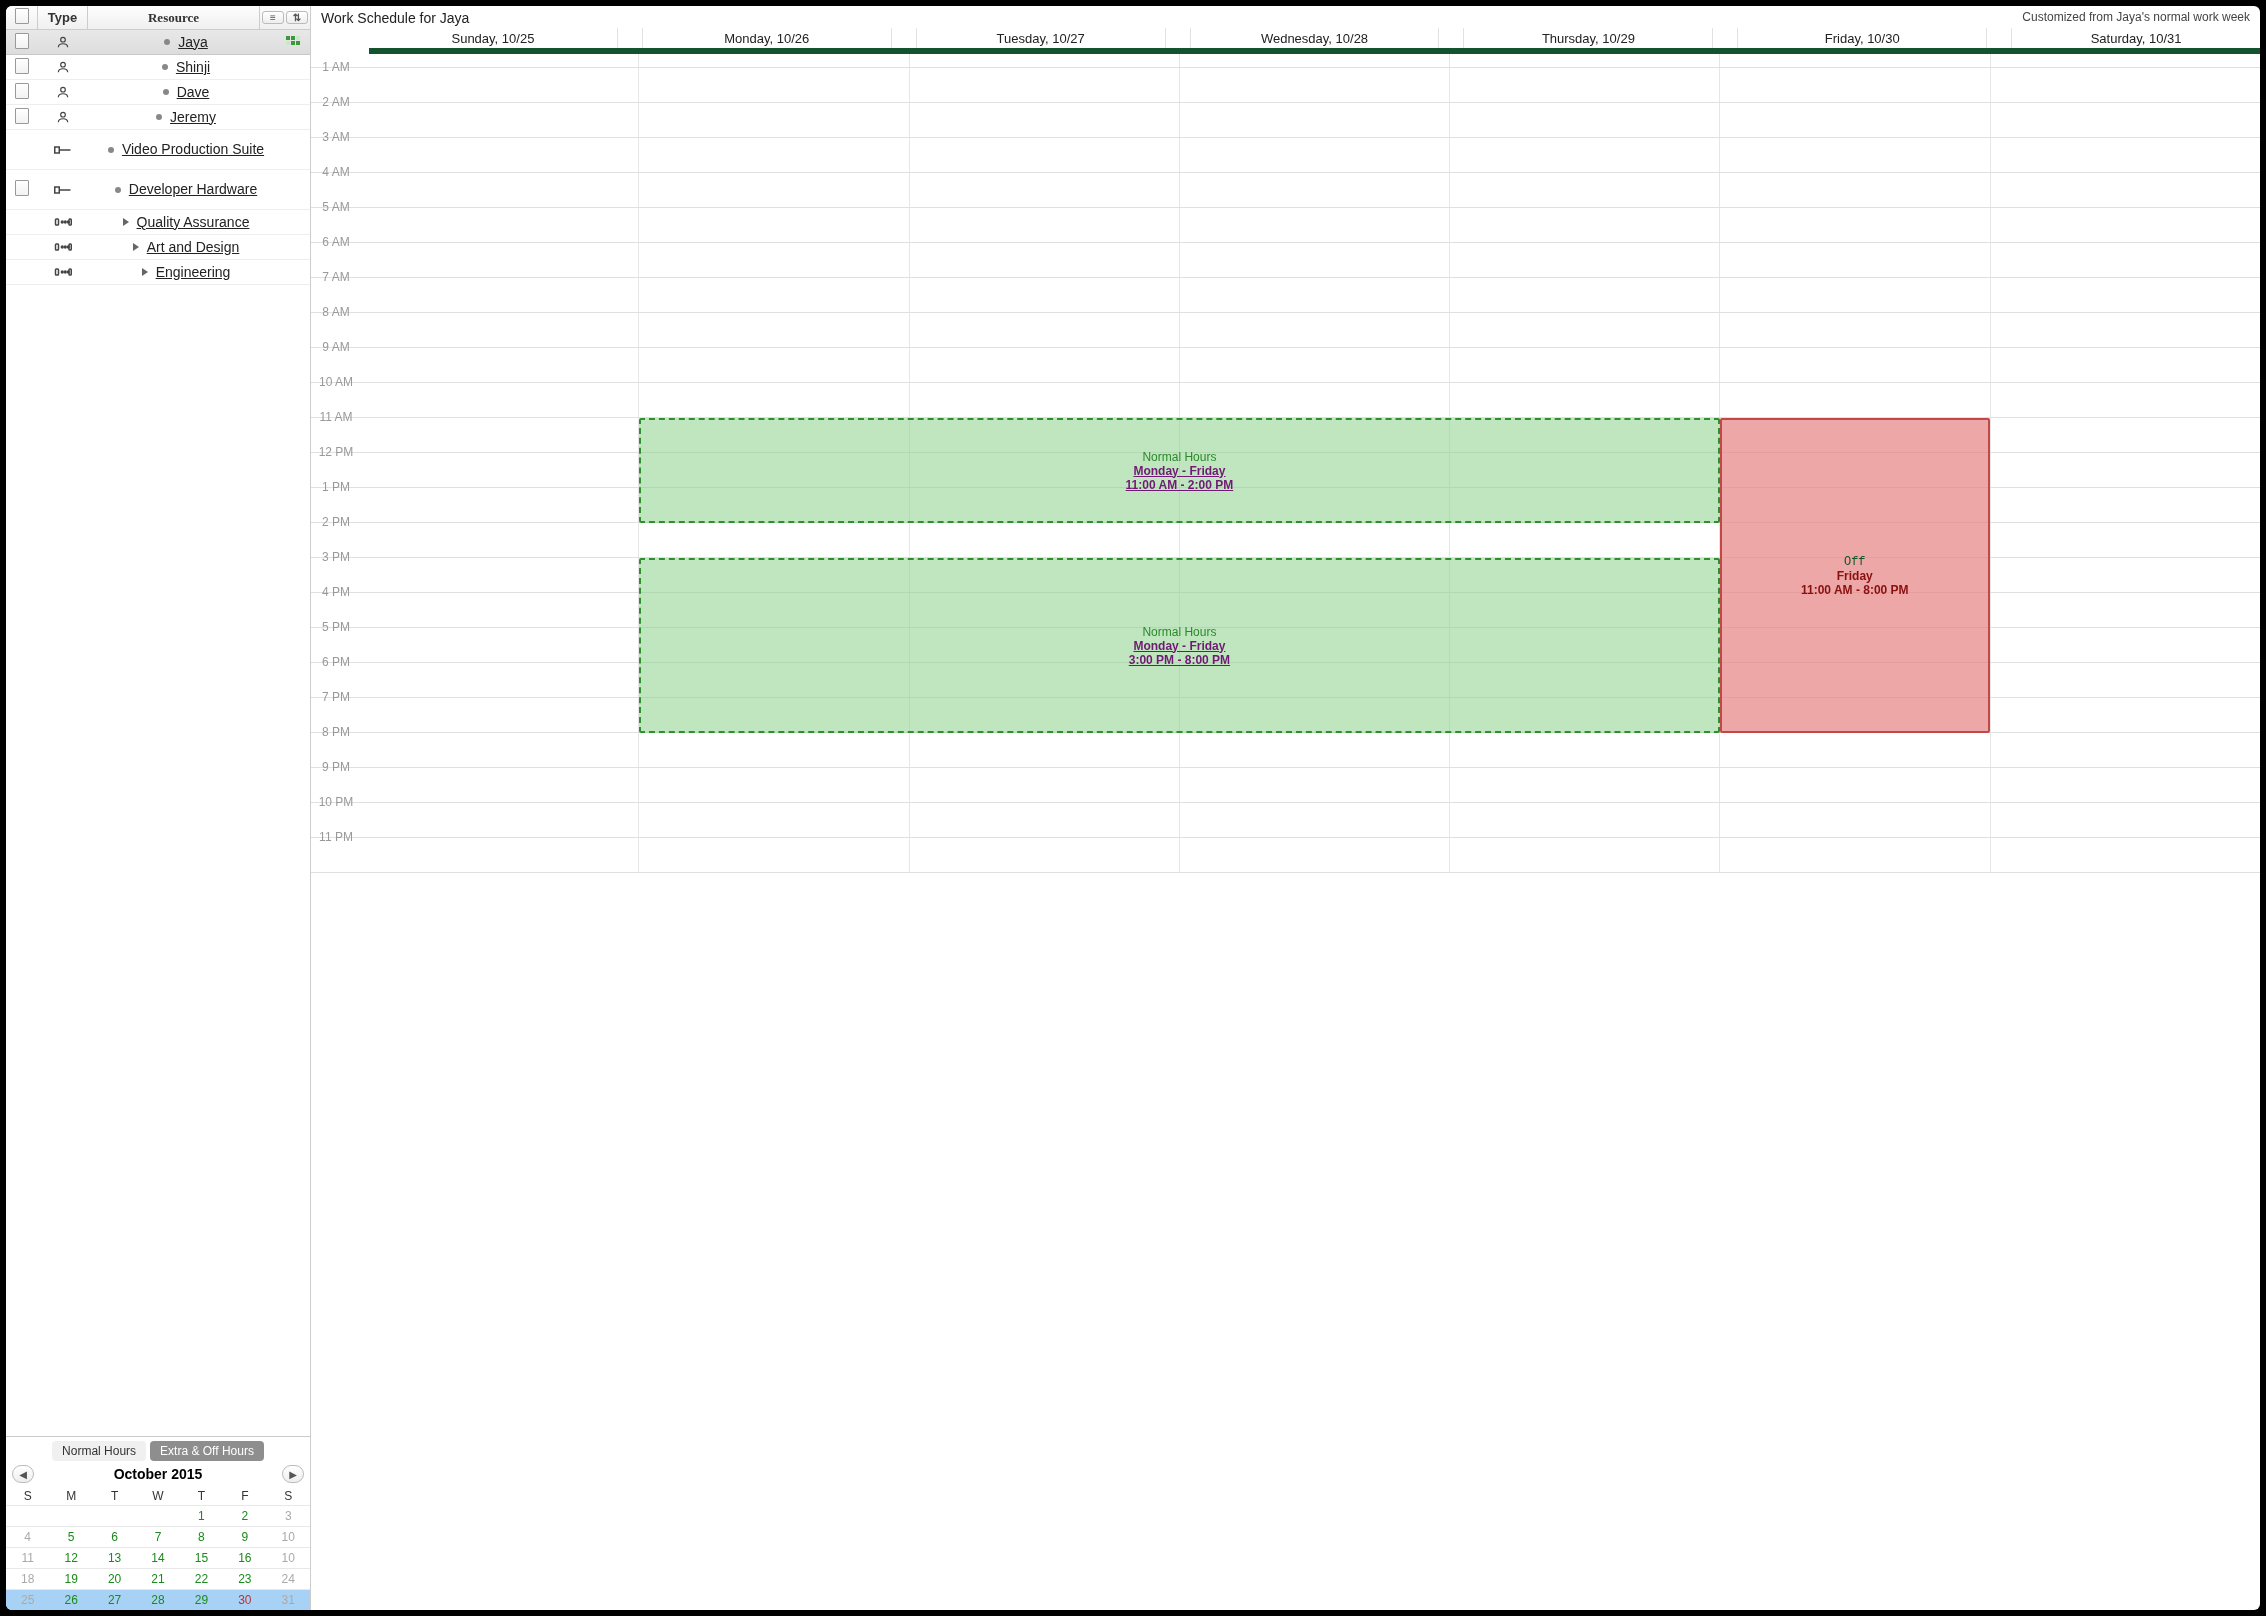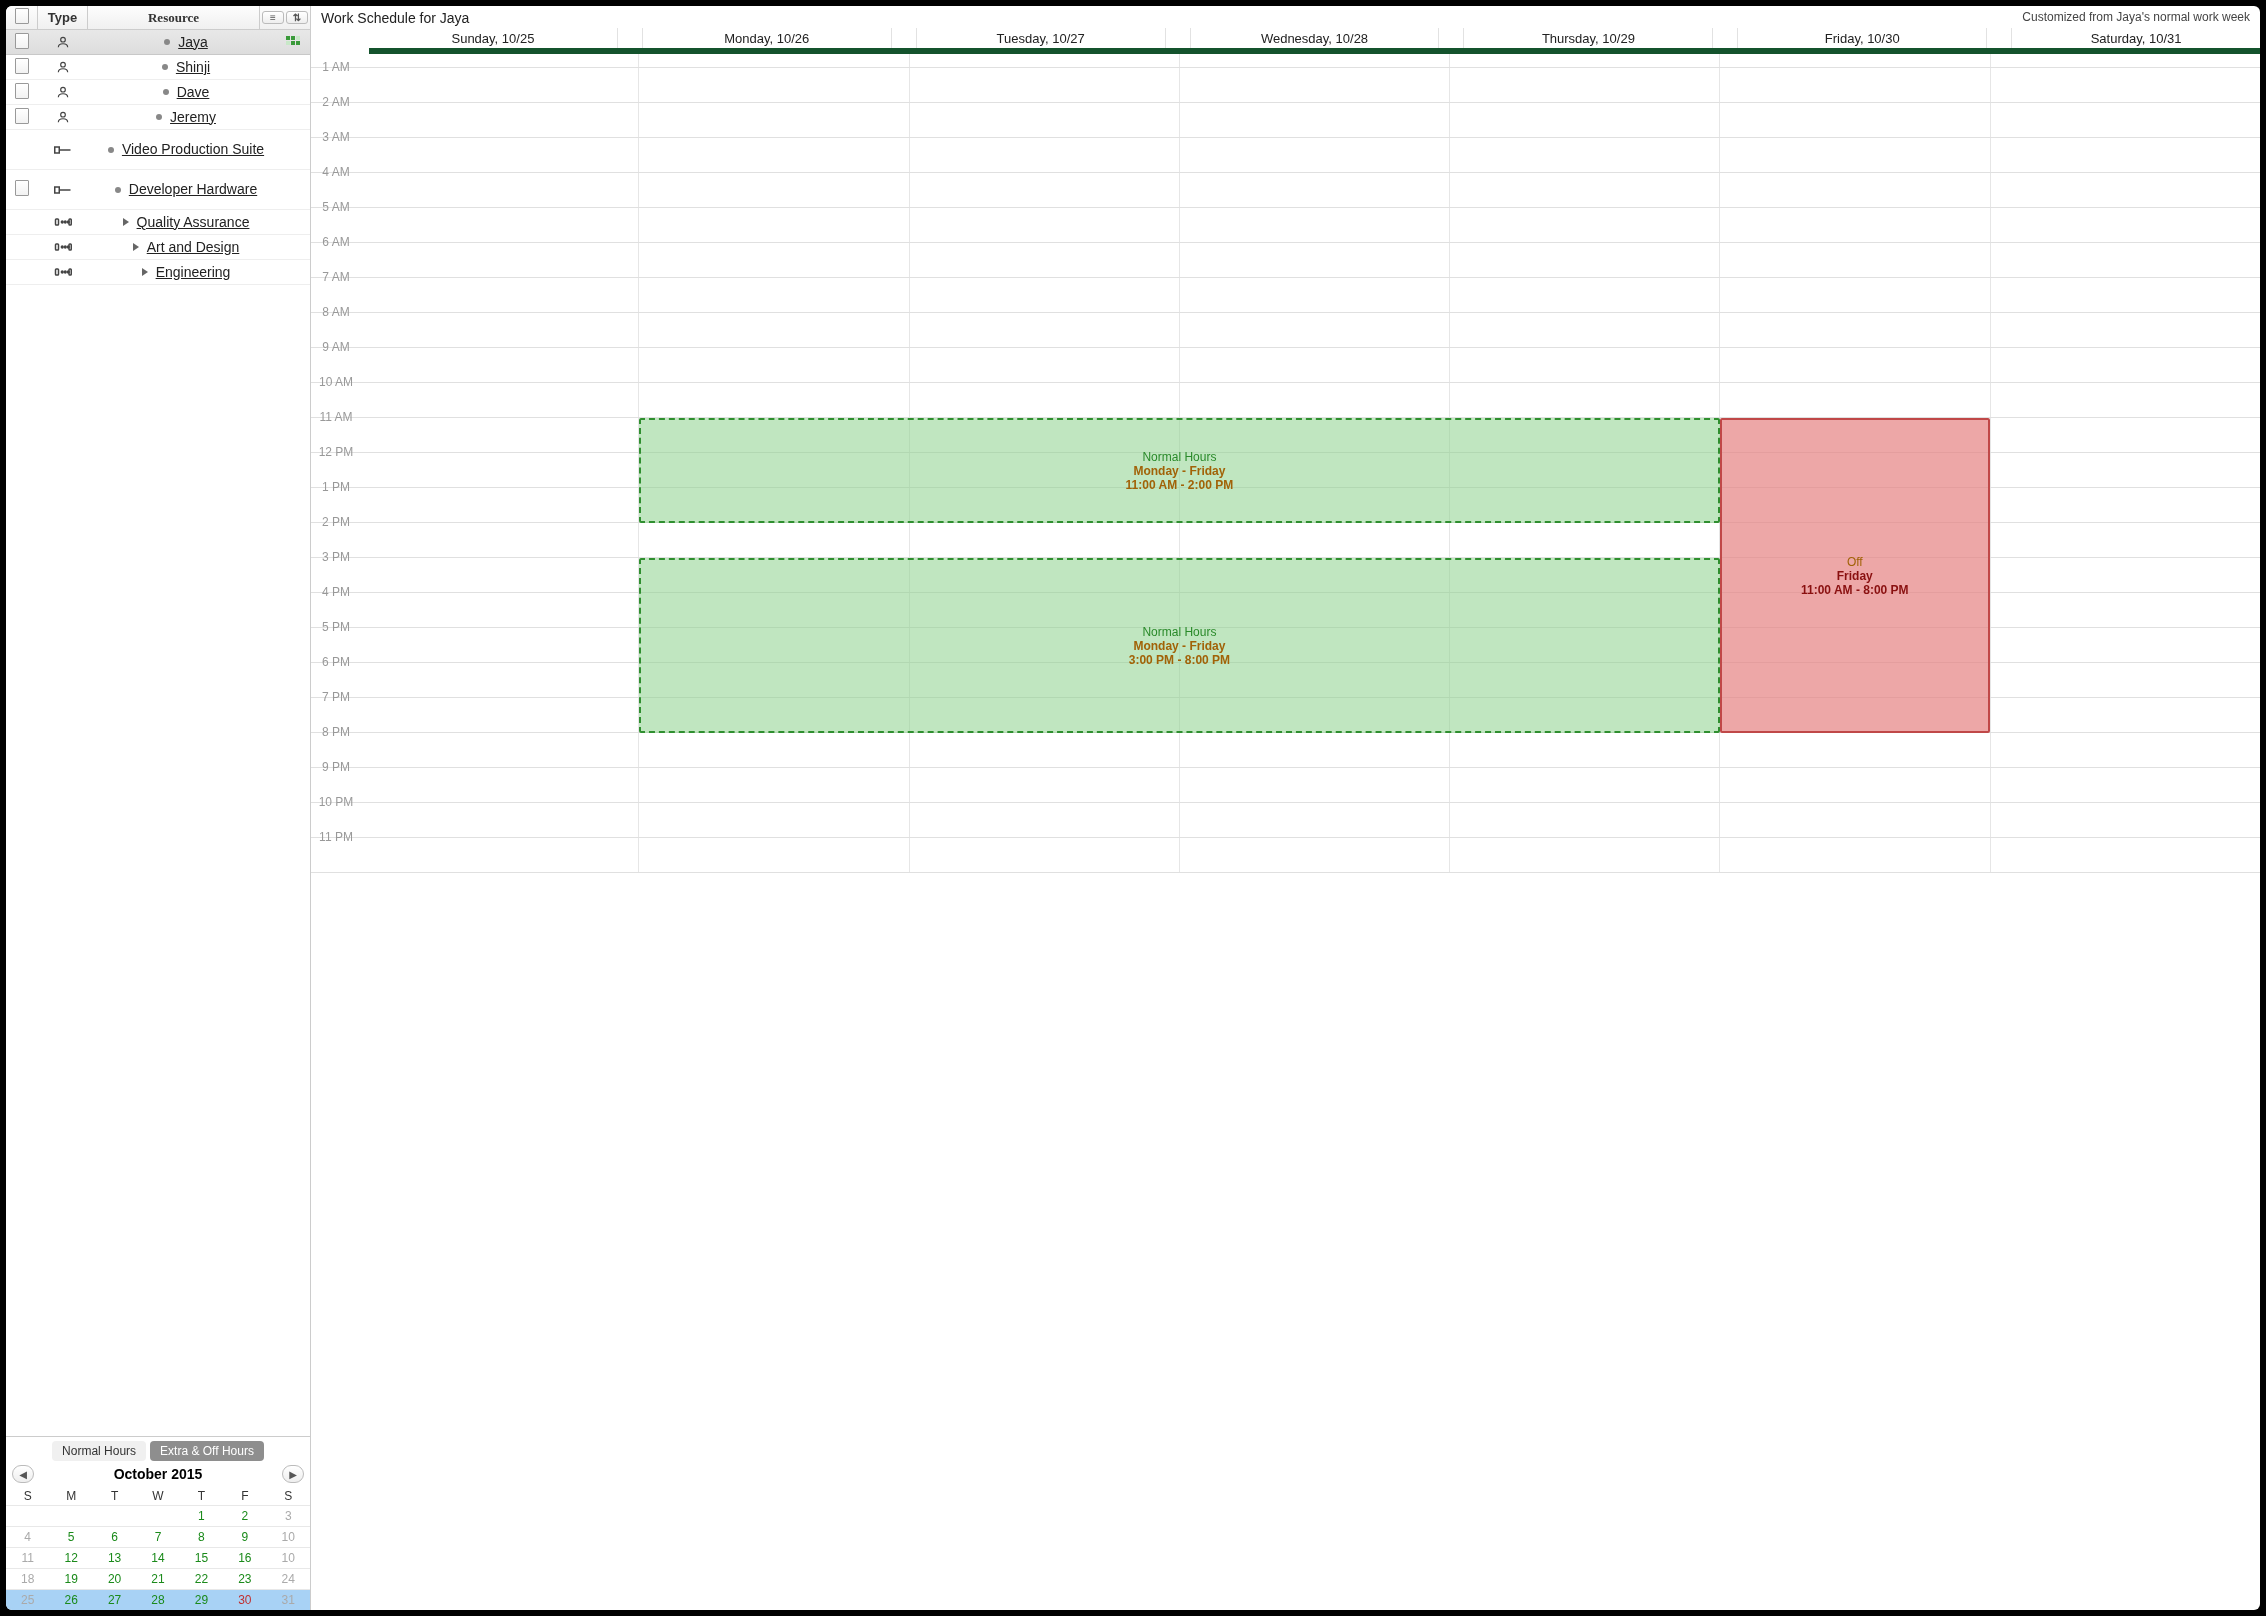--- a/index.html
+++ b/index.html
@@ -144,27 +144,27 @@
   align-items:center; justify-content:center;
   font-size:12px; text-align:center;
   pointer-events:auto;
 }
 .block.green {
   background:rgba(140,210,140,0.55);
   border:2px dashed #2f8f2f;
   color:#1f7a1f;
 }
 .block.green .b-title { color:#2a8a2a; }
-.block.green .b-bold { font-weight:700; color:#a16207; }
+.block.green .b-bold { font-weight:700; color:#701a75;text-decoration:underline; }
 .block.red {
   background:rgba(230,130,130,0.7);
   border:2px solid #c04848;
   color:#8a1a1a;
 }
-.block.red .b-title { color:#a16207; }
+.block.red .b-title { color:#14532d;font-family:Liberation Mono, monospace; }
 .block.red .b-bold { font-weight:700; color:#8a1010; }
 
 
 .icon-note::before { content:''; display:inline-block; width:12px; height:14px;
   border:1px solid #999; border-radius:1px; background:linear-gradient(#fff,#f2f2f2); }
 </style>
 </head>
 <body>
 
 <div class="window">

